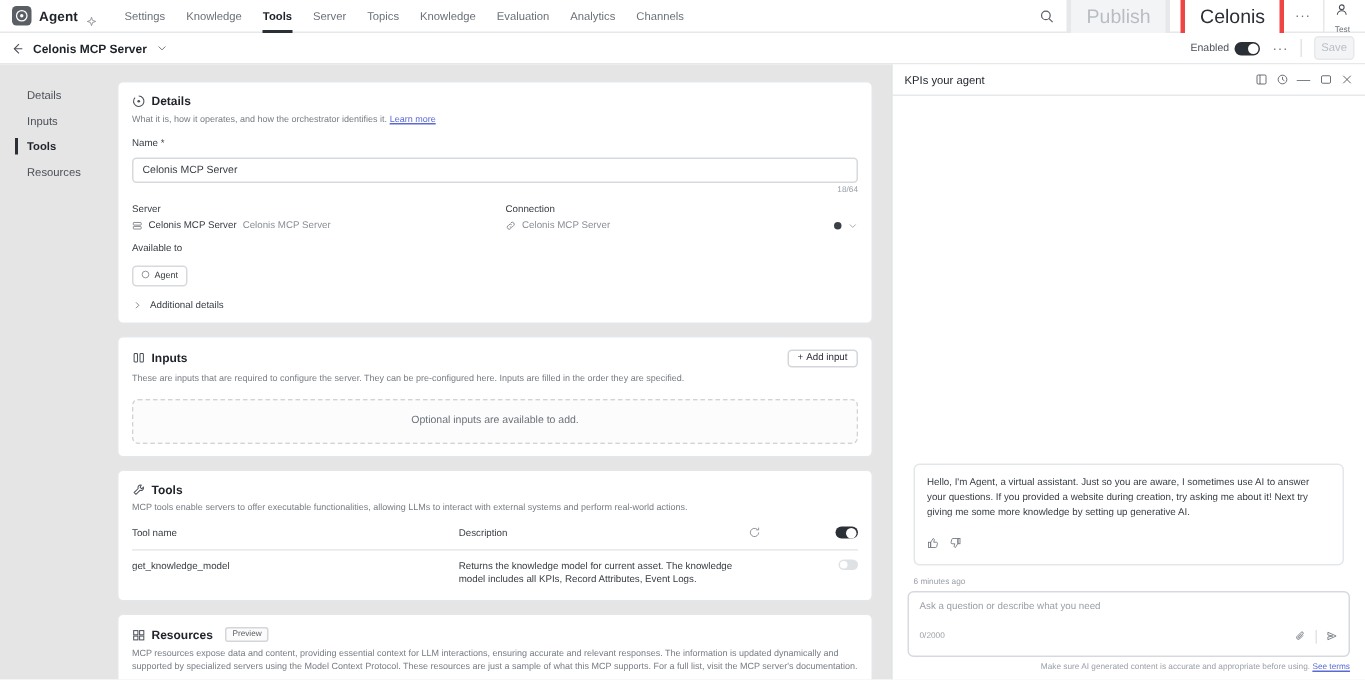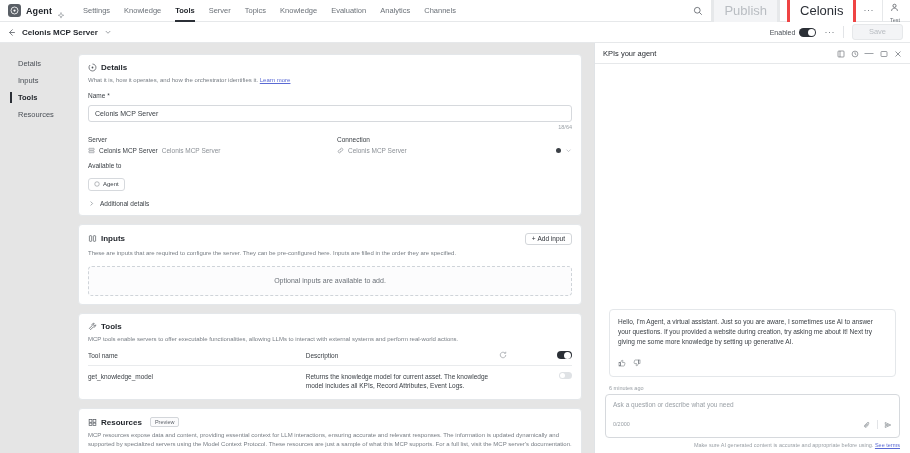--- a/index.html
+++ b/index.html
@@ -79,21 +79,21 @@
     width: 17px; height: 9px; border-radius: 5px; background: #2b2f36;
     position: relative; display: inline-block;
   }
   .toggle::after {
     content: ""; position: absolute; top: 1px; right: 1px;
     width: 7px; height: 7px; border-radius: 50%; background: #fff;
   }
   .vdiv { width: 1px; height: 12px; background: #e2e4e7; }
   .save-btn {
     font-size: 7.5px; border: 1px solid #e6e8ea; background: #f3f4f6;
-    color: #b9bdc2; border-radius: 3px; padding: 3px 16px; line-height: 1;
+    color: #b9bdc2; border-radius: 3px; padding: 3px 4px; line-height: 1;
   }
 
   
   .split { flex: 1; display: flex; min-height: 0; }
 
   
   .left-pane {
     flex: 1; min-width: 0; background: #e5e5e5;
     border-right: 1px solid #e0e3e6;
     display: flex; overflow: hidden; position: relative;

